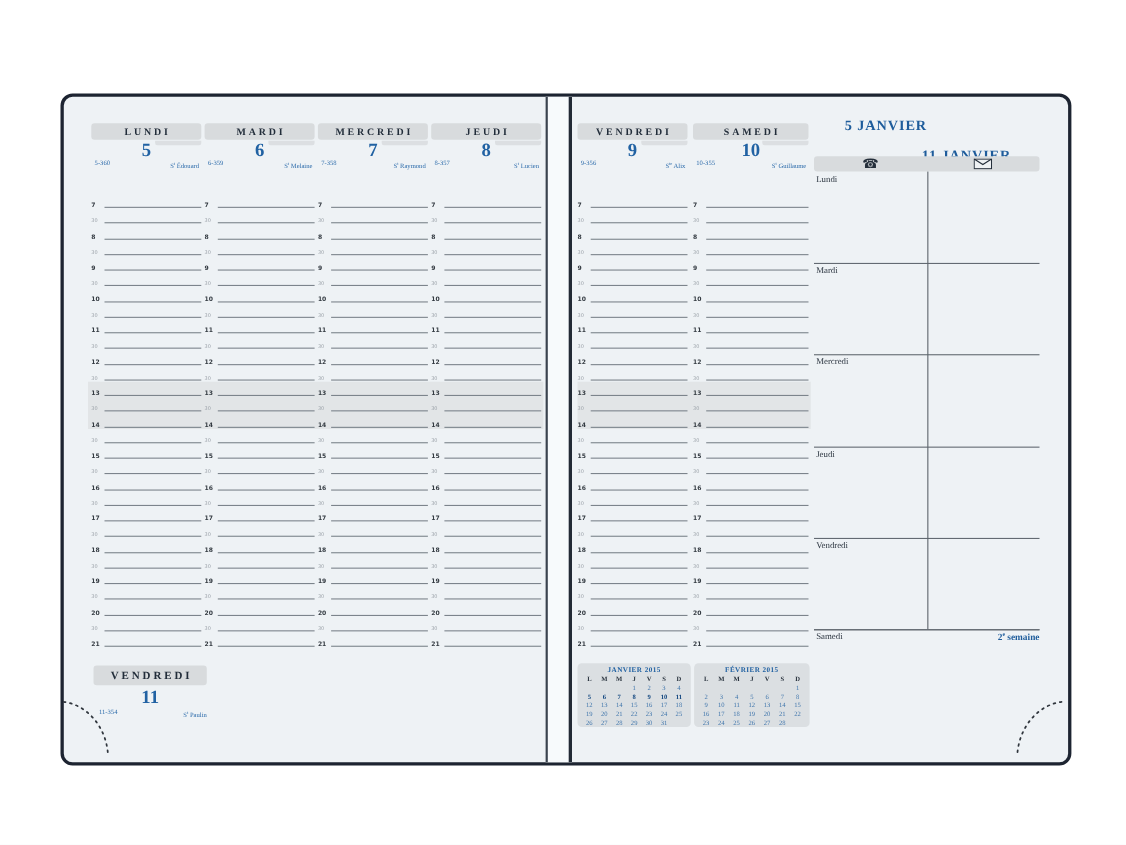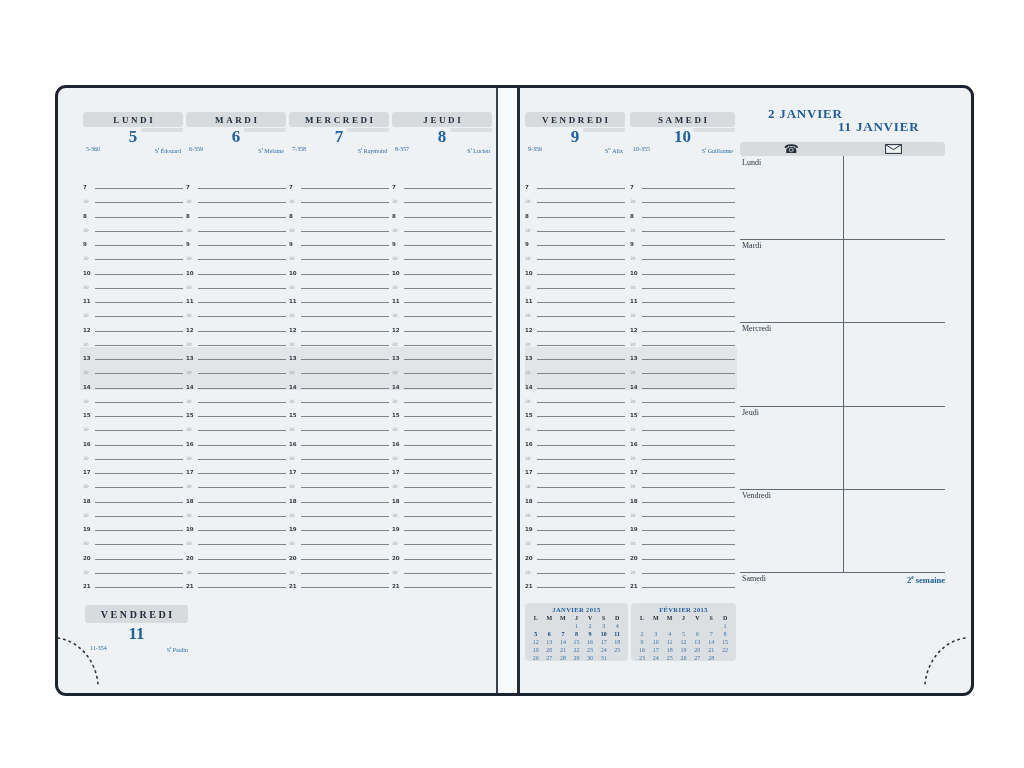--- a/index.html
+++ b/index.html
@@ -67,22 +67,22 @@
 </style>
 </head>
 <body>
 
 <div id="cover">
   <div class="spine"></div>
 
   <div class="band" style="left:22px; top:259px; width:414px; height:43px;"></div>
   <div class="band" style="left:467px; top:259px; width:212px; height:43px;"></div>
 
-  <div class="wklbl" style="left:710px; top:18px;">2 JANVIER</div>
-  <div class="wklbl" style="left:780px; top:31px;">11 JANVIER</div>
+  <div class="wklbl" style="left:710px; top:18px;">5 JANVIER</div>
+  <div class="wklbl" style="left:780px; top:45px;">11 JANVIER</div>
 
   <div class="iconbar">
     <div class="half">
       <span class="phone">☎</span>
     </div>
     <div class="half">
       <svg width="17" height="10" viewBox="0 0 17 10">
         <rect x="0.6" y="0.6" width="15.8" height="8.8" fill="#eef1f3" stroke="#252f3b" stroke-width="1"></rect>
         <path d="M0.6,0.6 L8.5,5.6 L16.4,0.6" fill="none" stroke="#252f3b" stroke-width="1"></path>
       </svg>

